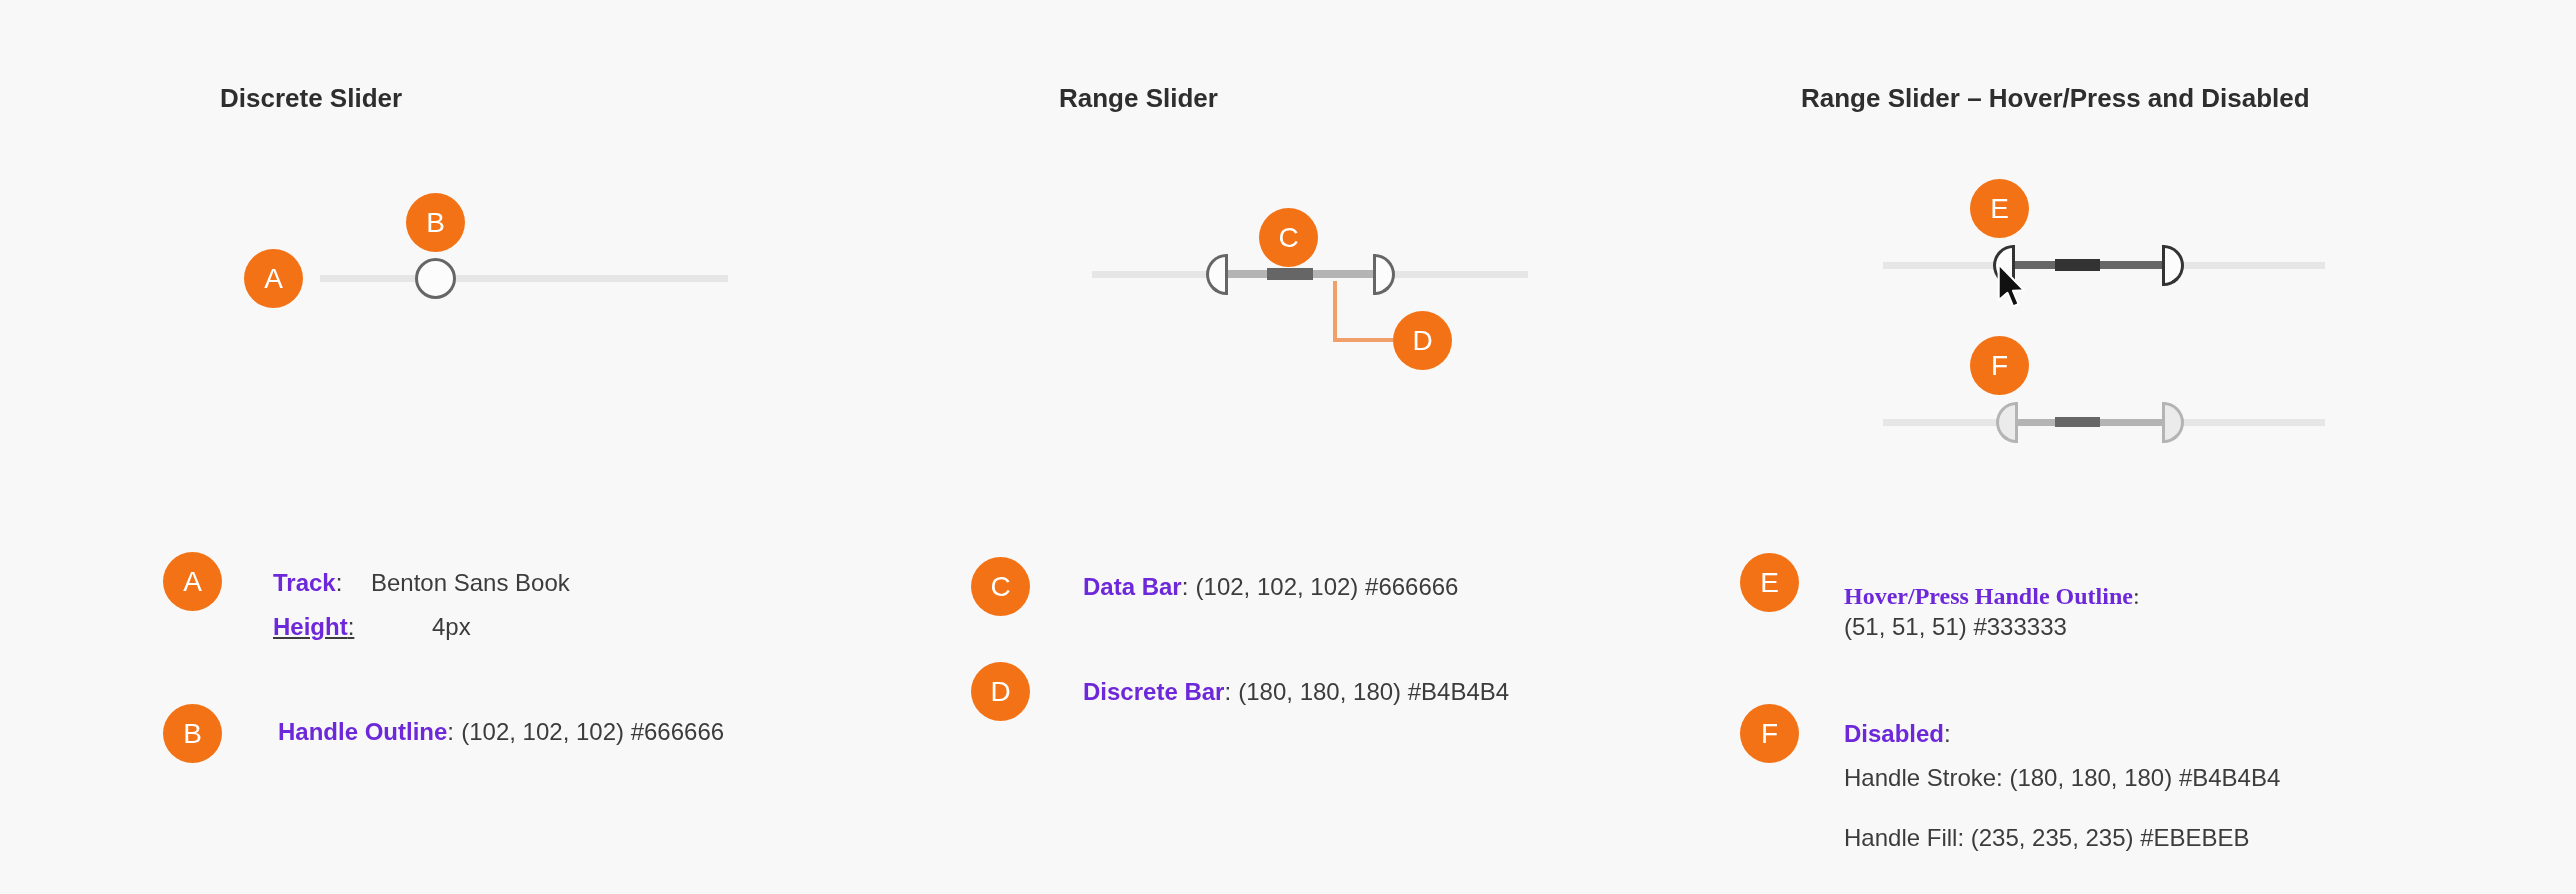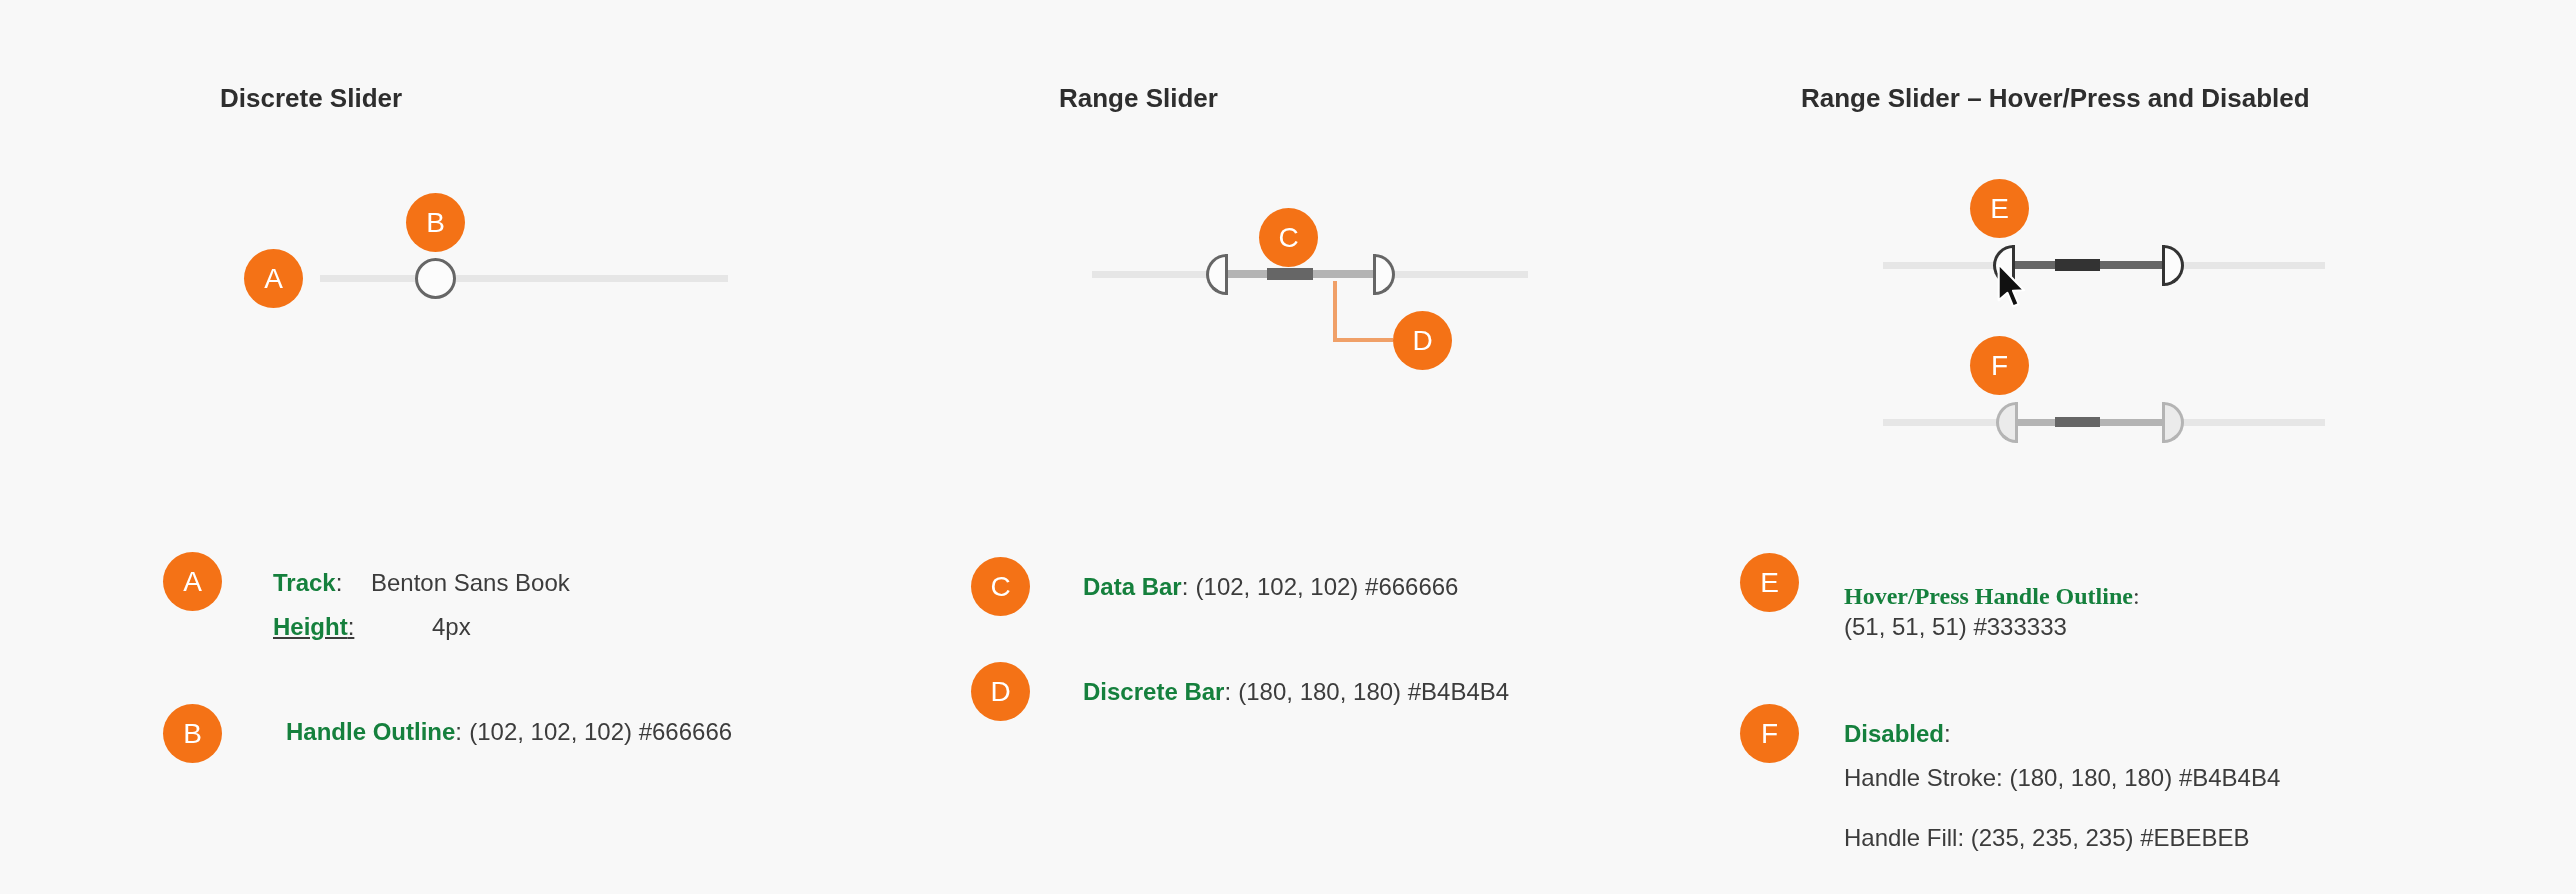--- a/index.html
+++ b/index.html
@@ -47,21 +47,21 @@
     color: #ffffff; display: flex; align-items: center; justify-content: center;
     font-size: 28px; font-weight: 400; line-height: 1;
   }
 
   .connector { position: absolute; background: var(--connector_orange, #F0A068); }
 
   .legend-row {
     position: absolute; font-size: 24px; line-height: 43px;
     white-space: nowrap; color: #3c3c3c;
   }
-  .legend-label { font-weight: 700; color: #15803d; margin-top: 48px; }
+  .legend-label { font-weight: 700; color: #6d28d9; margin-top: 48px; }
   .legend-colon { font-weight: 400; }
   .legend-value { margin-left: 7.2px; }
 </style>
 </head>
 <body>
 
 <div class="section-title" style="left:220px;">Discrete Slider</div>
 <div class="section-title" style="left:1031px;margin-left:28px;">Range Slider</div>
 <div class="section-title" style="left:1801px;">Range Slider – Hover/Press and Disabled</div>
 
@@ -121,21 +121,21 @@
 <div class="legend-row" style="left:273px; top:605px;text-decoration:underline;">
   <span class="legend-label">Height</span><span class="legend-colon">:</span>
 </div>
 <div class="legend-row" style="left:405px; top:605px;margin-left:27px;">
   <span>4px</span>
 </div>
 
 <div class="badge" style="left:163px; top:704px;">
     <span>B</span>
   </div>
-<div class="legend-row" style="left:286px; top:710px;">
+<div class="legend-row" style="left:278px; top:710px;">
   <span class="legend-label">Handle Outline</span><span class="legend-colon">:</span><span class="legend-value">(102, 102, 102) #666666</span>
 </div>
 
 <div class="badge" style="left:971px; top:557px;">
     <span>C</span>
   </div>
 <div class="legend-row" style="left:1083px; top:565px;">
   <span class="legend-label">Data Bar</span><span class="legend-colon">:</span><span class="legend-value">(102, 102, 102) #666666</span>
 </div>
 

